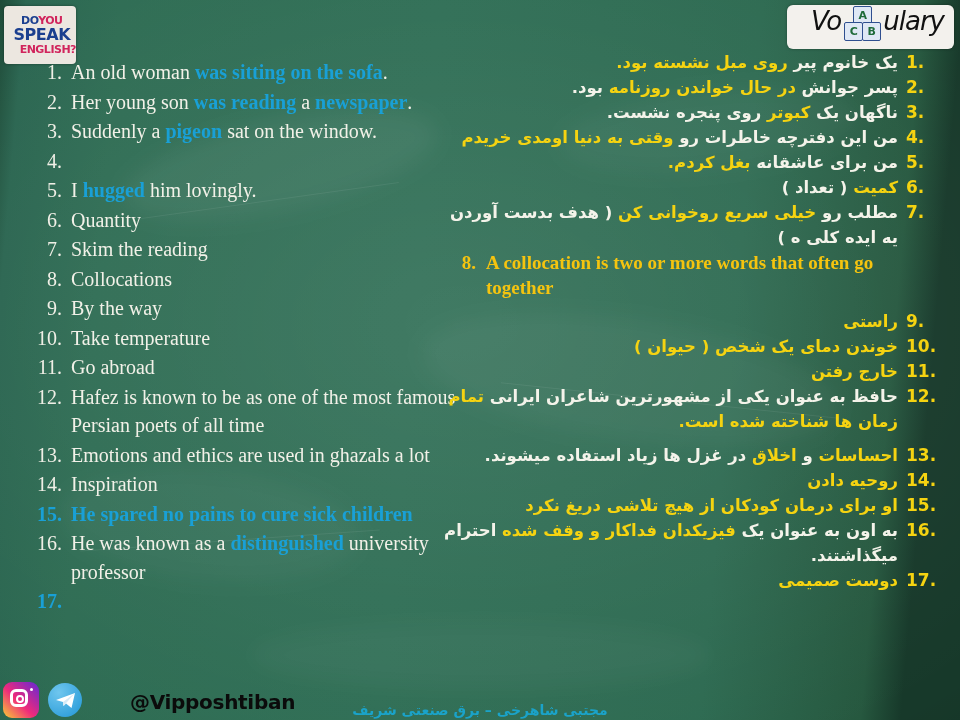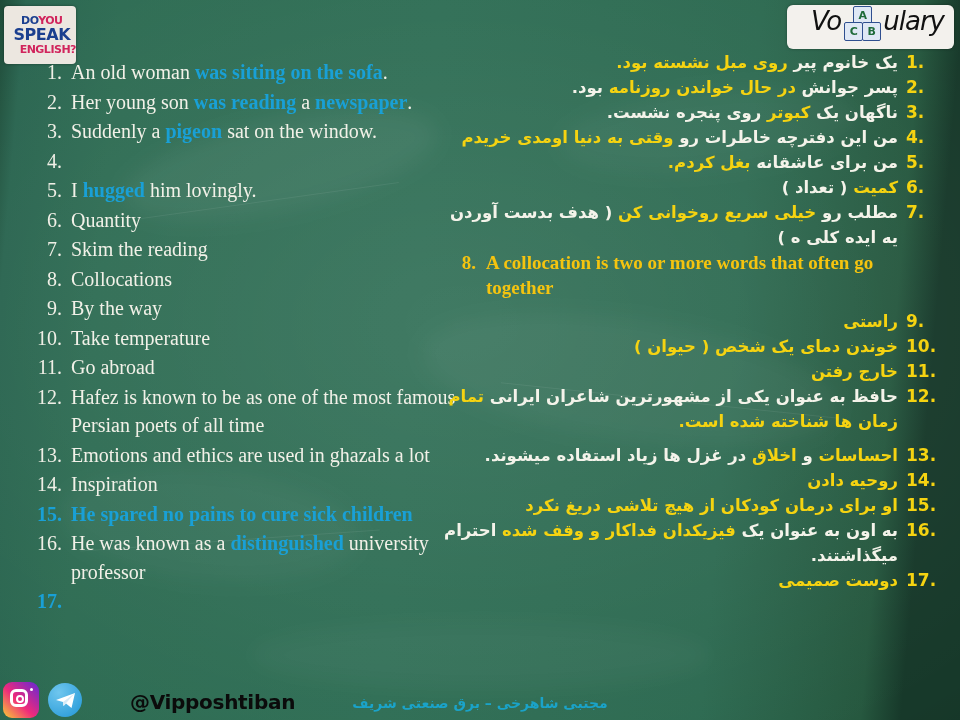--- a/index.html
+++ b/index.html
@@ -93,21 +93,21 @@
   .ig{position:absolute;left:3px;bottom:2px;width:36px;height:36px;border-radius:9px;
       background:linear-gradient(45deg,#f9ce34 0%,#ee2a7b 45%,#6228d7 100%);}
   .ig:before{content:"";position:absolute;left:7px;top:7px;width:18px;height:18px;border:3px solid #fff;border-radius:6px;box-sizing:border-box;}
   .ig:after{content:"";position:absolute;left:13px;top:13px;width:8px;height:8px;border:2.5px solid #fff;border-radius:50%;box-sizing:border-box;}
   .ig .dot{position:absolute;right:6px;top:6px;width:3px;height:3px;border-radius:50%;background:#fff;}
   .tg{position:absolute;left:48px;bottom:3px;width:34px;height:34px;border-radius:50%;
       background:radial-gradient(circle at 32% 28%,#6fc6ee,#2196d6);}
   .tg svg{position:absolute;left:7px;top:9px;}
   .handle{position:absolute;left:92px;bottom:6px;font-family:"DejaVu Sans", sans-serif;
           font-weight:bold;font-size:20px;color:#0b0b0b;letter-spacing:-0.3px;margin-left:38px;}
-  .credit{position:absolute;left:0;right:0;bottom:9px;text-align:center;
+  .credit{position:absolute;left:0;right:0;bottom:2px;text-align:center;
           font-family:"DejaVu Sans", sans-serif;font-size:14px;font-weight:bold;color:#1aa3c9;direction:rtl;}
   .cap-logo{position:absolute;right:8px;bottom:2px;width:96px;height:58px;}
   .cap-logo .cap{position:absolute;right:16px;top:0px;width:60px;height:40px;}
   .cap-word{position:absolute;right:2px;bottom:0px;font-family:"DejaVu Sans", sans-serif;
             font-size:15px;font-weight:bold;color:#7b2fa8;direction:rtl;white-space:nowrap;}
 </style>
 </head>
 <body>
 
 <div class="board">

